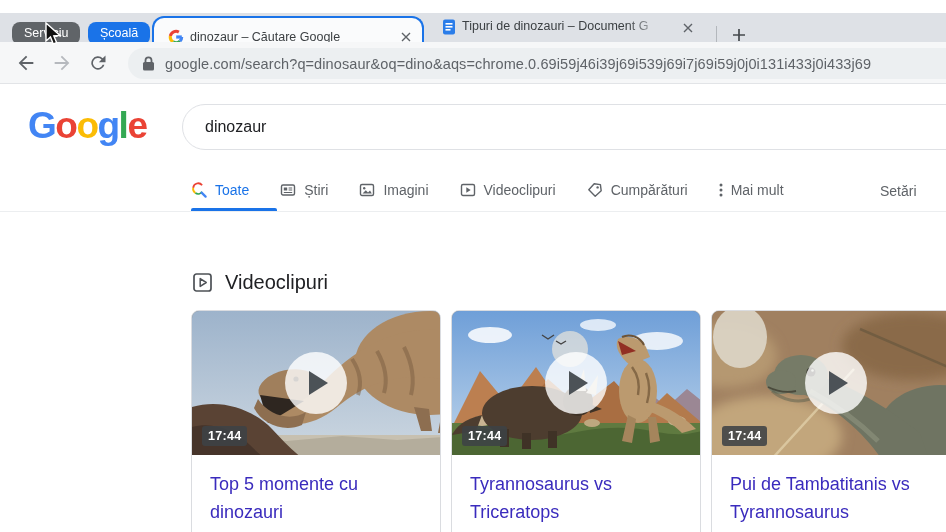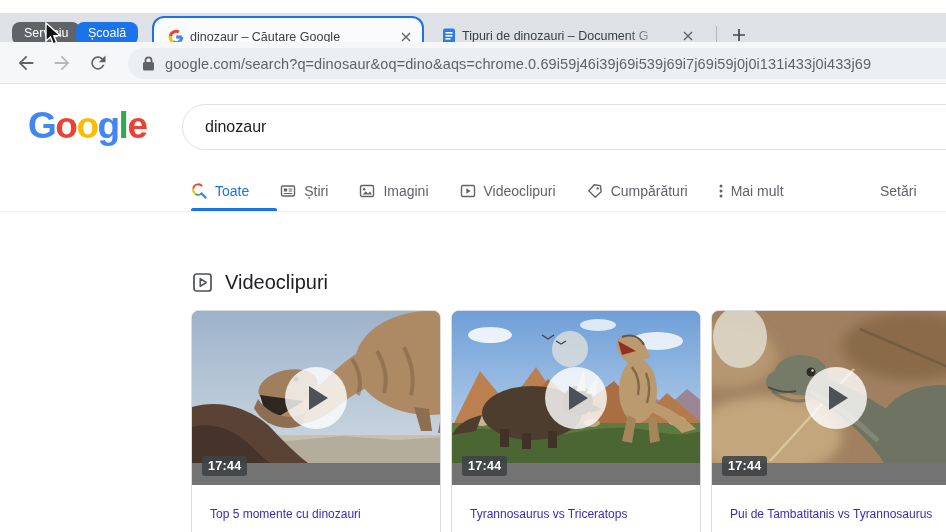--- a/index.html
+++ b/index.html
@@ -4,29 +4,29 @@
 <style>
   html,body{margin:0;padding:0;background:#fff;}
   .screen{position:relative;width:946px;height:532px;overflow:hidden;
           font-family:"Liberation Sans","DejaVu Sans",sans-serif;background:#fff;}
 
   
   .tabstrip{position:absolute;left:0;top:0;width:946px;height:42px;background:var(--tabstrip-bg);overflow:hidden;margin-top:13px;}
   .group-chip{position:absolute;top:9px;height:23px;line-height:23px;padding:0 12px;border-radius:8px;
               color:#fff;font-size:12.5px;cursor:default;}
   .chip-serviciu{left:12px;background:var(--group-gray);}
-  .chip-scoala{left:76px;background:var(--accent-blue);}
+  .chip-scoala{left:88px;background:var(--accent-blue);}
   .tooltip-peek{position:absolute;left:20px;top:34px;width:46px;height:12px;border-radius:6px;background:var(--group-gray);}
   .chip-link{position:absolute;left:146px;top:37px;width:12px;height:3px;background:var(--accent-blue);}
 
   .tab-active{position:absolute;left:152px;top:3px;width:272px;height:39px;background:#fafbfc;
               border:2px solid var(--accent-blue);border-bottom:none;border-radius:12px 12px 0 0;
               box-sizing:border-box;display:flex;align-items:center;padding:0 8px 0 14px;}
   .tab-title{font-size:12.5px;color:#3c4043;white-space:nowrap;overflow:hidden;flex:1;margin:0 6px;}
-  .tab-inactive{position:absolute;left:430px;top:6px;width:272px;height:33px;display:flex;align-items:center;padding:0 6px 0 12px;box-sizing:border-box;}
+  .tab-inactive{position:absolute;left:430px;top:6px;width:272px;height:33px;display:flex;padding:0 6px 0 12px;box-sizing:border-box;}
   .tab-inactive .tab-title{-webkit-mask-image:linear-gradient(to right,#000 78%,transparent 97%);
                            mask-image:linear-gradient(to right,#000 78%,transparent 97%);}
   .tab2-underline{position:absolute;left:428px;top:38px;width:277px;height:4px;background:var(--accent-blue);border-radius:0 4px 4px 0;}
   .close-btn{width:17px;height:17px;border-radius:50%;display:flex;align-items:center;justify-content:center;flex:0 0 auto;}
   .tab-divider{position:absolute;left:716px;top:13px;width:1px;height:17px;background:#b3b7bc;}
   .newtab{position:absolute;left:726px;top:9px;width:26px;height:26px;display:flex;align-items:center;justify-content:center;}
 
   
   .toolbar{position:absolute;left:0;top:42px;width:946px;height:42px;background:#f6f7f8;border-bottom:1px solid #e2e4e7;box-sizing:border-box;}
   .nav-btn{position:absolute;top:49px;width:28px;height:28px;display:flex;align-items:center;justify-content:center;}
@@ -36,42 +36,42 @@
   .url-text{font-size:14.5px;color:var(--text-gray);white-space:nowrap;margin-left:10px;letter-spacing:.1px;}
 
   
   .glogo{position:absolute;left:28px;top:105px;font-size:37px;font-weight:bold;letter-spacing:-1.5px;line-height:42px;}
   .searchbox{position:absolute;left:182px;top:104px;right:-30px;height:46px;border:1px solid #dfe1e5;border-radius:24px;
              background:#fff;box-sizing:border-box;display:flex;align-items:center;padding-left:22px;}
   .query{font-size:16px;color:var(--text-dark);}
 
   
   .resnav{position:absolute;left:0;top:170px;width:946px;height:42px;border-bottom:1px solid #eceef0;box-sizing:border-box;}
-  .resnav-items{position:absolute;left:191px;top:0;display:flex;gap:31px;height:41px;align-items:center;}
+  .resnav-items{position:absolute;left:191px;top:12px;display:flex;gap:31px;height:41px;align-items:flex-start;}
   .res-item{display:flex;align-items:center;gap:8px;font-size:14px;color:var(--text-gray);white-space:nowrap;}
   .res-item.active{color:var(--accent-blue);}
   .active-underline{position:absolute;left:191px;top:38px;width:86px;height:3px;background:var(--accent-blue);border-radius:2px 2px 0 0;}
   .res-right{position:absolute;left:880px;top:0;height:41px;display:flex;align-items:center;font-size:14px;color:var(--text-gray);}
 
   .stats{position:absolute;left:194px;top:236px;font-size:13.5px;color:var(--stats-gray);}
 
   
   .vid-header{position:absolute;left:192px;top:271px;display:flex;align-items:center;gap:12px;}
   .vid-header-label{font-size:20px;color:var(--text-dark);}
   .cards{position:absolute;left:191px;top:310px;display:flex;gap:10px;}
   .card{width:250px;height:245px;border:1px solid var(--border-gray);border-radius:8px;overflow:hidden;background:#fff;box-sizing:border-box;flex:0 0 auto;}
-  .thumb{position:relative;width:100%;height:174px;overflow:hidden;background:#737373;}
+  .thumb{position:relative;width:100%;height:144px;overflow:hidden;background:#737373;}
   .thumb svg{display:block;}
   .playbtn{position:absolute;left:50%;top:50%;width:62px;height:62px;margin:-31px 0 0 -31px;border-radius:50%;
            background:rgba(255,255,255,.8);display:flex;align-items:center;justify-content:center;}
   .playbtn::after{content:"";display:block;margin-left:5px;border-style:solid;border-width:12px 0 12px 19px;
                   border-color:transparent transparent transparent #4c5257;}
   .duration{position:absolute;left:10px;bottom:9px;background:rgba(62,66,70,.88);color:#fff;font-size:12.5px;
             font-weight:bold;padding:3px 6px;border-radius:3px;letter-spacing:.3px;}
-  .card-title{padding:15px 18px 0 18px;font-size:12px;line-height:28px;color:var(--link-indigo);}
+  .card-title{padding:15px 18px 0 18px;font-size:18px;line-height:28px;color:var(--link-indigo);}
 
   .cursor{position:absolute;left:44px;top:22px;z-index:60;}
 </style>
 </head>
 <body>
 
 <div class="screen">
 
   <div class="tabstrip">
     <div class="tooltip-peek"></div>

